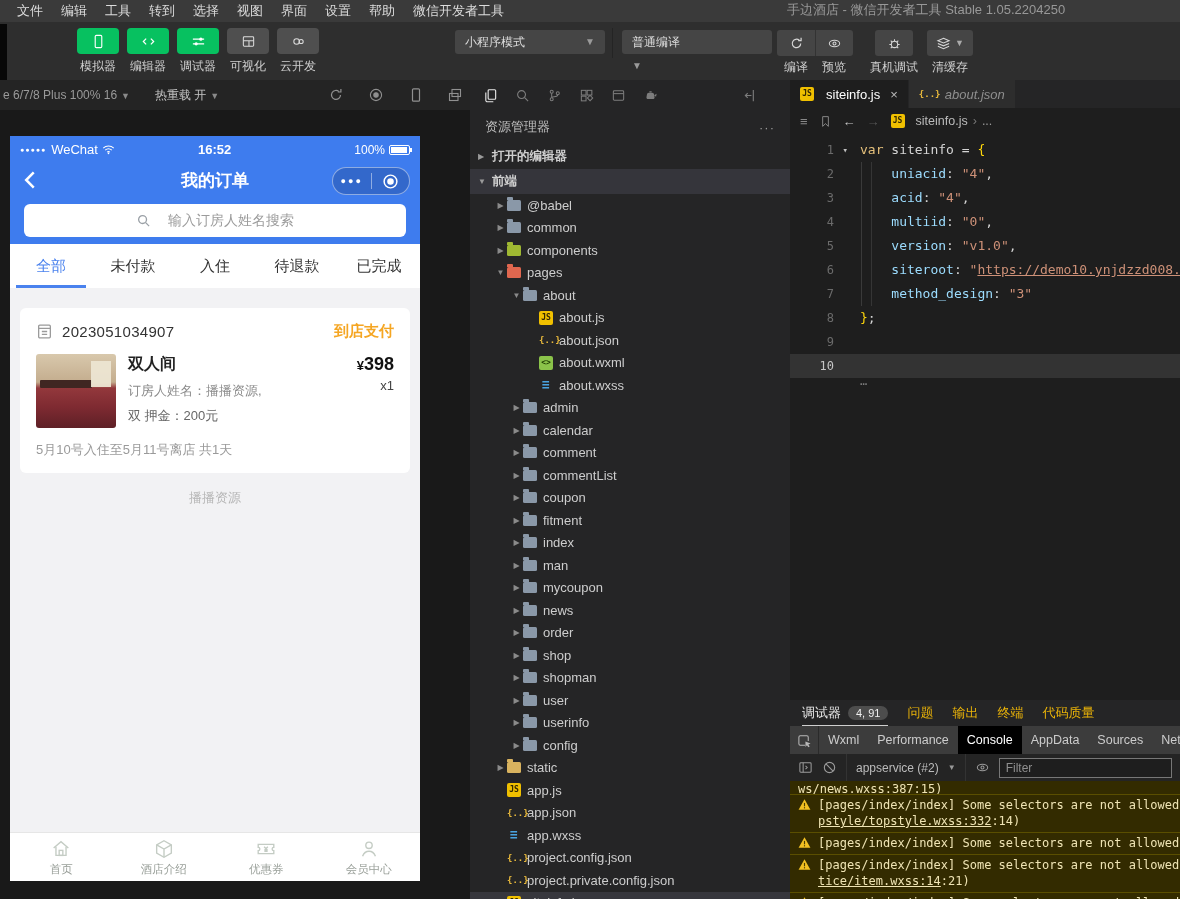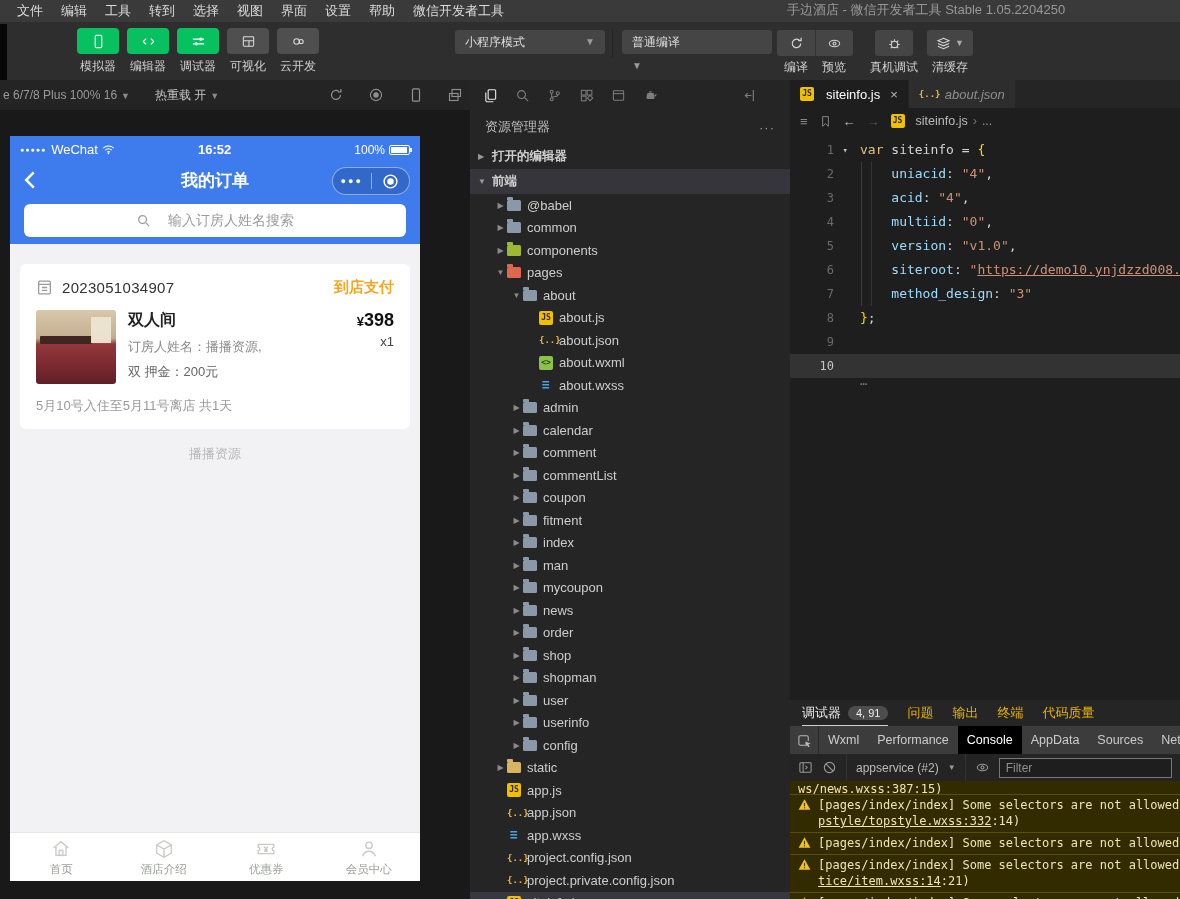--- a/index.html
+++ b/index.html
@@ -360,20 +360,27 @@
       </div>
       <div class="ps-search">
         <div class="search-box">
           <svg viewBox="0 0 16 16" fill="none" stroke="currentColor" stroke-width="1.4">
               <circle cx="7" cy="7" r="4.2"></circle>
               <path d="M10.3 10.3L14 14"></path>
             </svg>
           <span class="search-ph">输入订房人姓名搜索</span>
         </div>
       </div>
+      <div class="ps-tabs" id="order-tabs">
+          <div class="ptab active">全部</div>
+          <div class="ptab">未付款</div>
+          <div class="ptab">入住</div>
+          <div class="ptab">待退款</div>
+          <div class="ptab">已完成</div>
+        </div>
       <div class="order-card">
         <div class="oc-head">
           <svg viewBox="0 0 16 16" fill="none" stroke="currentColor" stroke-width="1.2">
               <rect x="2.5" y="2" width="11" height="12" rx="1"></rect>
               <path d="M2.5 5h11M5.5 8h5M5.5 10.8h5"></path>
             </svg>
           <span class="oc-id">2023051034907</span>
           <span class="oc-pay">到店支付</span>
         </div>
         <div class="oc-room">

